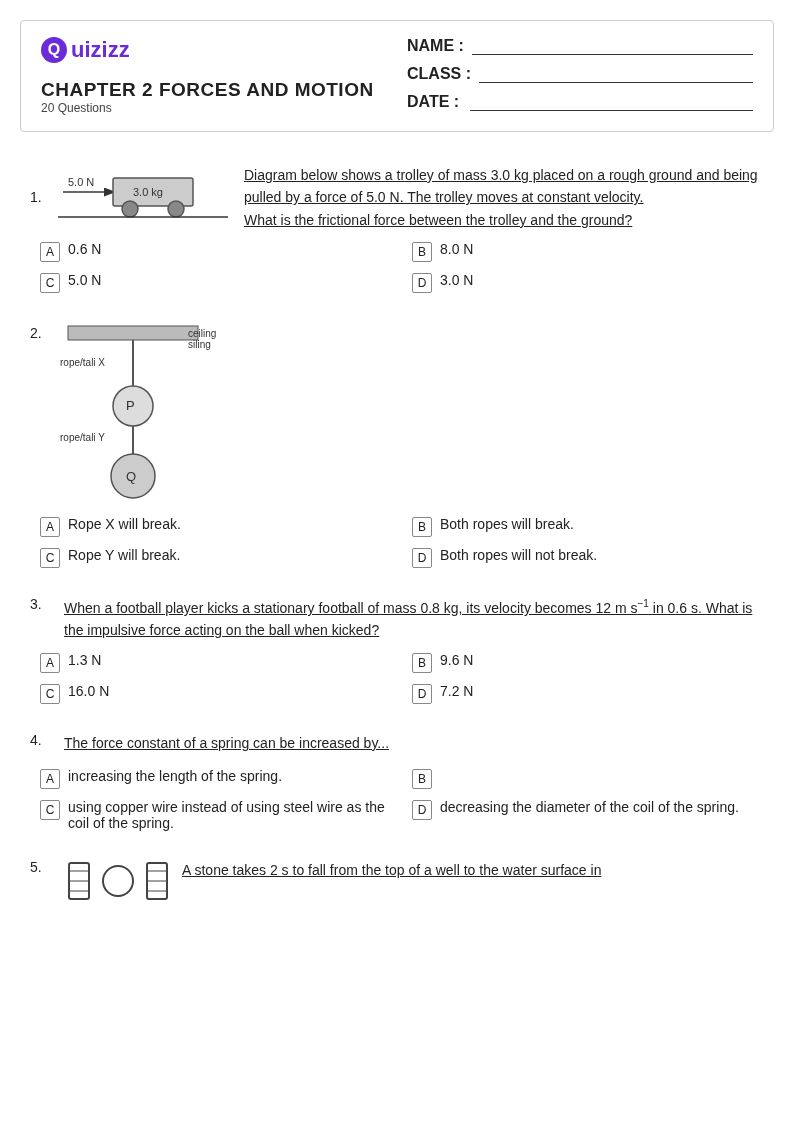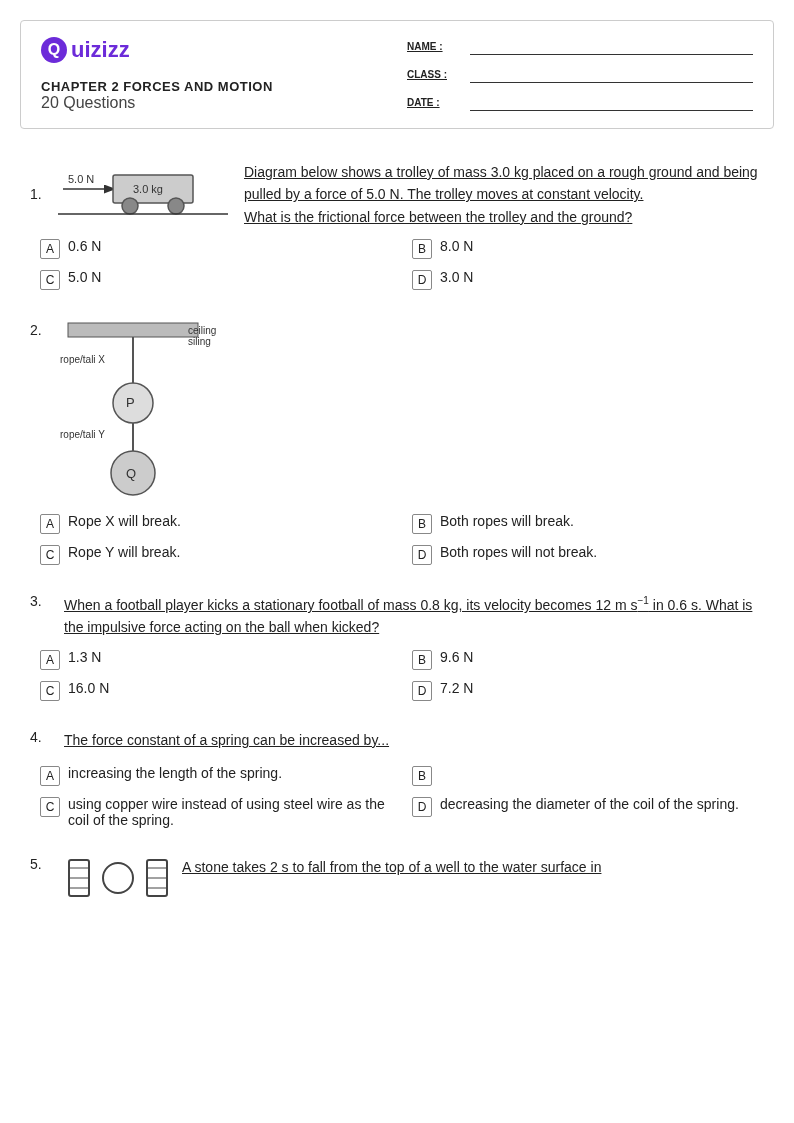--- a/index.html
+++ b/index.html
@@ -45,49 +45,48 @@
       width: 26px;
       height: 26px;
       display: inline-flex;
       align-items: center;
       justify-content: center;
       font-size: 16px;
       margin-right: 2px;
     }
 
     .chapter-title {
-      font-size: 13px;
+      font-size: 19px;
       font-weight: bold;
       letter-spacing: 0.5px;
     }
 
     .chapter-sub {
-      font-size: 16px;
+      font-size: 12px;
       color: #444;
     }
 
     .header-right {
       flex: 1;
       display: flex;
       flex-direction: column;
       gap: 10px;
       padding-left: 20px;
     }
 
     .field-row {
       display: flex;
       align-items: center;
       gap: 8px;
     }
 
     .field-label {
       font-weight: bold;
-      font-size: 10px;
+      font-size: 16px;
       min-width: 55px;
-      text-decoration: underline;
     }
 
     .field-line {
       flex: 1;
       border-bottom: 1px solid #333;
       height: 18px;
     }
 
     .questions-area {
       padding: 0 10px;

